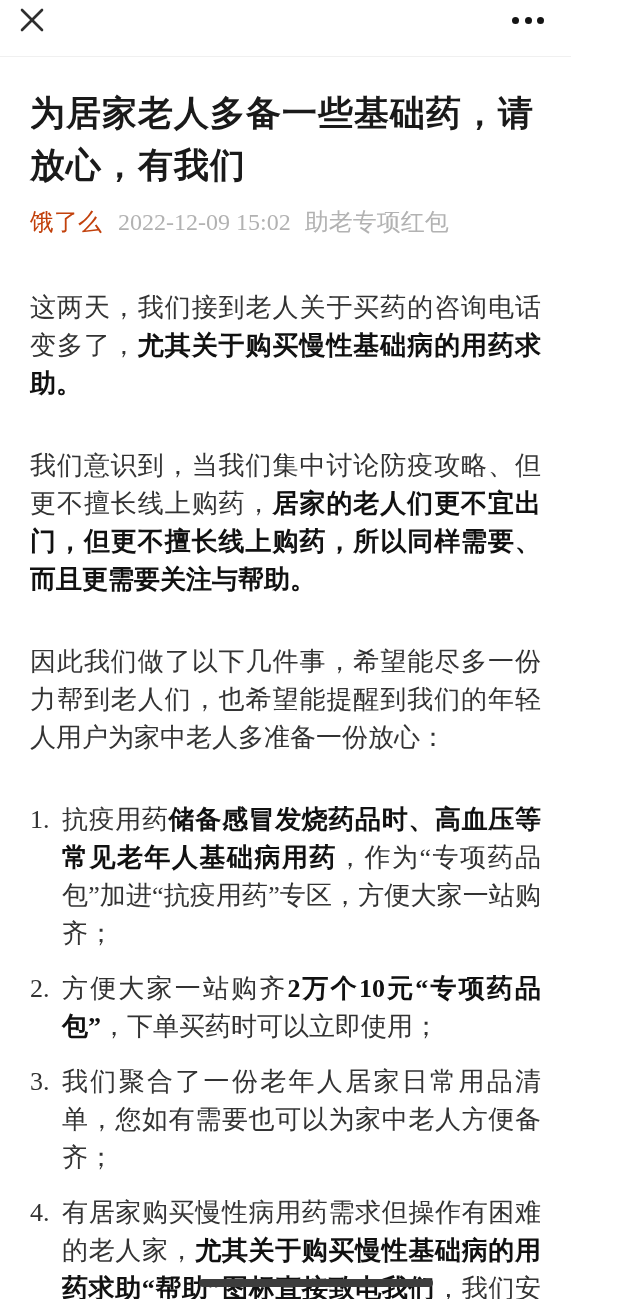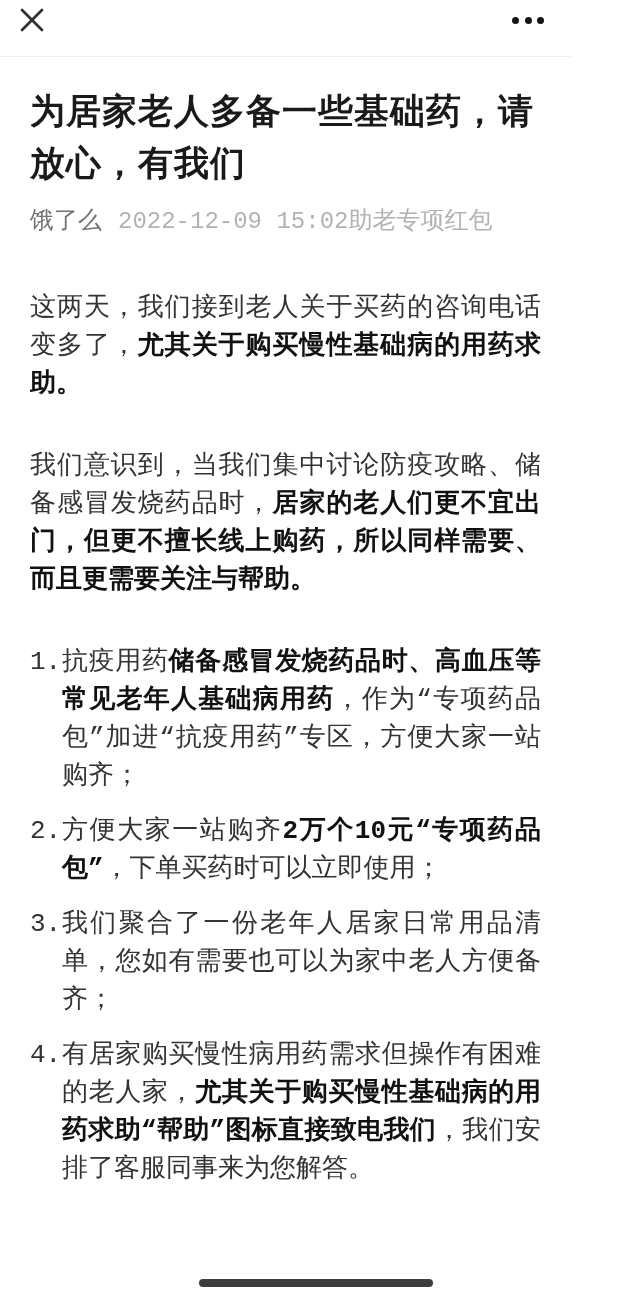--- a/index.html
+++ b/index.html
@@ -2,21 +2,21 @@
 <html><head>
 <meta charset="utf-8">
 <style>
   html, body { margin: 0; padding: 0; background: #ffffff; }
   .screen {
     position: relative;
     width: 571px;
     height: 1299px;
     background: #ffffff;
     overflow: hidden;
-    font-family: Liberation Mono, monospace;
+    font-family: Liberation Serif, serif;
     color: #333333;
   }
 
   
   .topbar {
     position: relative;
     height: 56px;
     background: #ffffff;
     border-bottom: 1px solid #f0f0f0;
   }
@@ -52,26 +52,26 @@
   }
 
   .byline {
     margin-top: 15px;
     font-size: 24px;
     line-height: 30px;
     color: #b2b2b2;
     white-space: nowrap;
   }
   .byline .account {
-    color: #737373;
+    color: #c2410c;
     margin-right: 16px;
     cursor: pointer;
     margin-top: 24px;
   }
-  .byline .datetime { }
+  .byline .datetime { margin-right: 14px; }
 
   .body-text {
     margin-top: 52px;
     font-size: 26px;
     line-height: 38px;
     color: #333333;
     text-align: justify;
   }
   .body-text p { margin: 0 0 44px 0; }
   .body-text .b { font-weight: 700; color: #111111; margin-top: 36px; }
@@ -122,22 +122,23 @@
     <h1 class="title">为居家老人多备一些基础药，请放心，有我们</h1>
 
     <div class="byline">
       <span class="account">饿了么</span><span class="datetime">2022-12-09 15:02</span><span class="location">助老专项红包</span>
     </div>
 
     <div class="body-text">
 
       <p><span>这两天，我们接到老人关于买药的咨询电话变多了，</span><span class="b">尤其关于购买慢性基础病的用药求助。</span></p>
 
-      <p><span>我们意识到，当我们集中讨论防疫攻略、储备感冒发烧药品时，</span><span class="b">居家的老人们更不宜出门，但更不擅长线上购药，所以同样需要、而且更需要关注与帮助。</span></p>
+      <p><span>我们意识到，当我们集中讨论防疫攻略、但更不擅长线上购药，</span><span class="b">居家的老人们更不宜出门，但更不擅长线上购药，所以同样需要、而且更需要关注与帮助。</span></p>
 
+      <p><span>因此我们做了以下几件事，希望能尽多一份力帮到老人们，也希望能提醒到我们的年轻人用户为家中老人多准备一份放心：</span></p>
 
       <div class="olist">
 
         <div class="item">
           <span class="marker">1.</span><span>抗疫用药</span><span class="b">储备感冒发烧药品时、高血压等常见老年人基础病用药</span><span>，作为“专项药品包”加进“抗疫用药”专区，方便大家一站购齐；</span>
         </div>
 
         <div class="item">
           <span class="marker">2.</span><span>方便大家一站购齐</span><span class="b">2万个10元“专项药品包”</span><span>，下单买药时可以立即使用；</span>
         </div>

